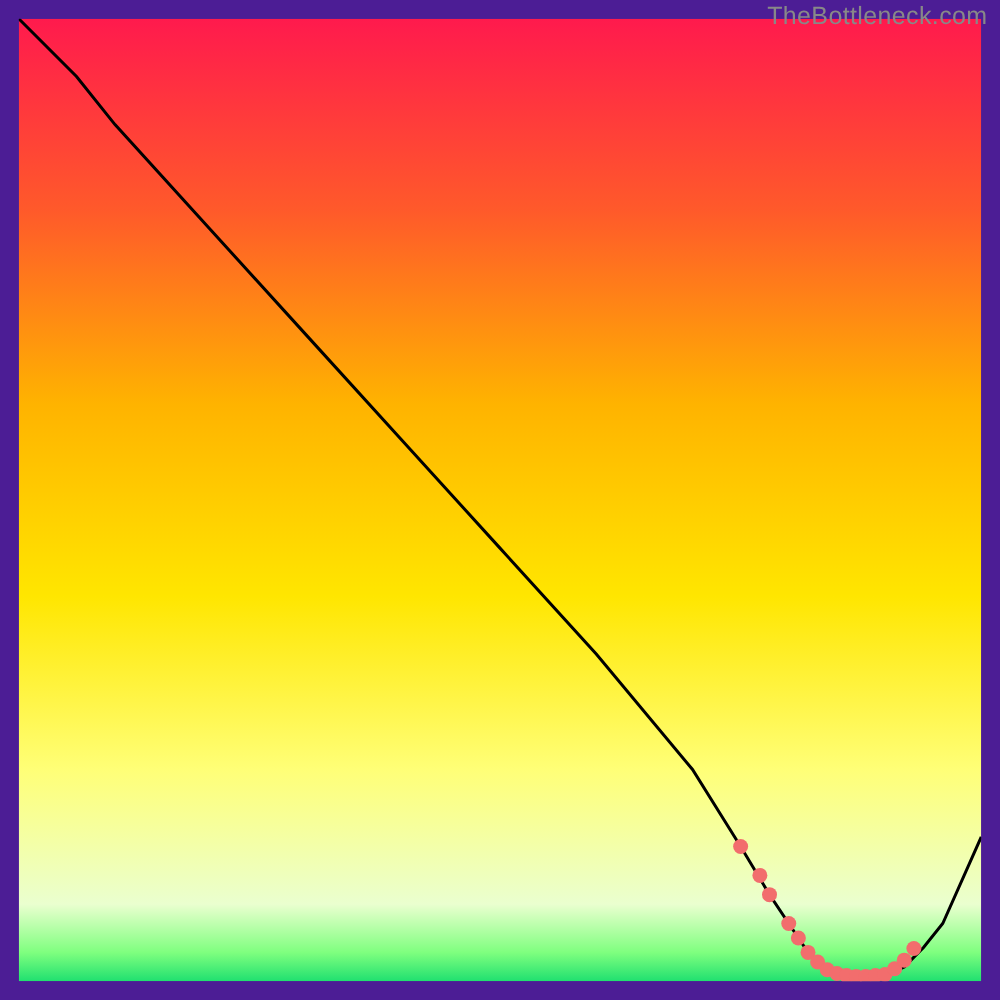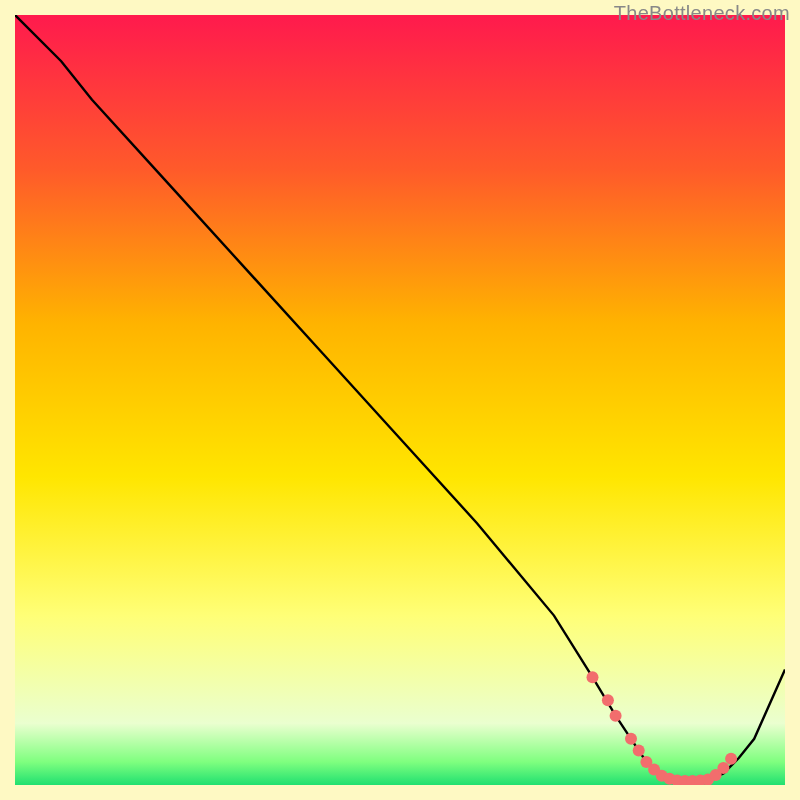--- a/index.html
+++ b/index.html
@@ -8,21 +8,21 @@
     width: 800px;
     height: 800px;
     background: #000;
     font-family: Arial, Helvetica, sans-serif;
     overflow: hidden;
   }
   .frame {
     position: relative;
     width: 800px;
     height: 800px;
-    background: #fef9c3;
+    background: #4c1d95;
   }
   .watermark {
     position: absolute;
     top: 2px;
     right: 10px;
     color: #888;
     font-size: 20px;
     font-weight: 500;
     letter-spacing: 0.3px;
     z-index: 10;

